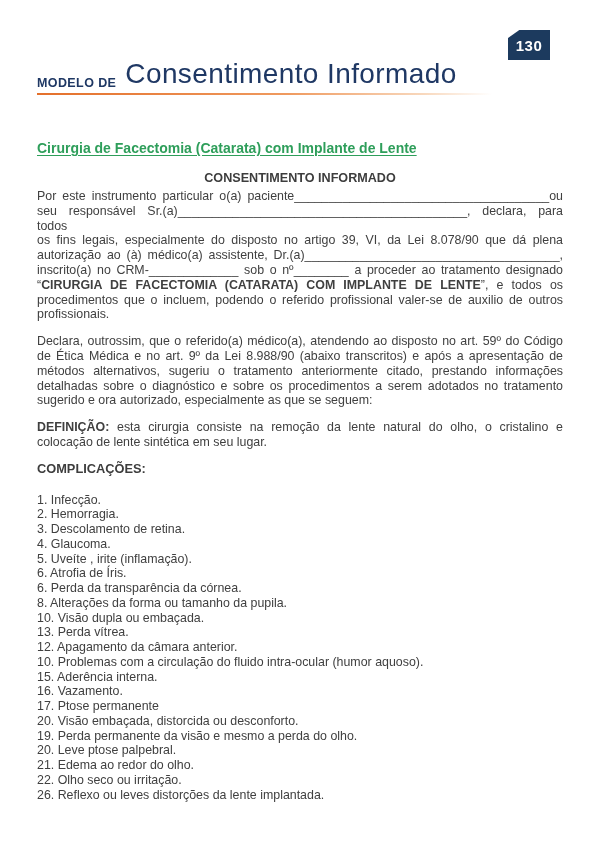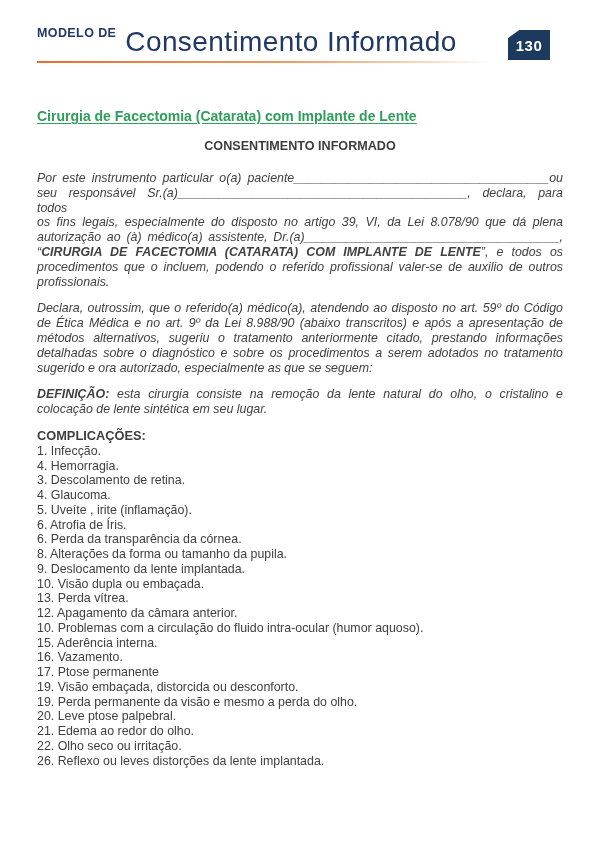--- a/index.html
+++ b/index.html
@@ -13,23 +13,24 @@
   .page {
     position: relative;
     width: 600px; height: 848px;
     box-sizing: border-box;
     padding: 26px 37px 0 37px;
   }
 
   
   .header-row {
     display: flex;
-    align-items: flex-start;
+    align-items: flex-end;
     gap: 9px;
     padding-right: 90px;
+    margin-top: 32px;
   }
   .kicker {
     font-size: 12.5px;
     font-weight: bold;
     letter-spacing: 0.4px;
     color: #1f3864;
     white-space: nowrap;
   }
   .header-title {
     font-size: 28px;
@@ -68,40 +69,40 @@
     text-decoration: underline;
     text-underline-offset: 2px;
   }
   .doc-heading {
     margin-top: 15px;
     text-align: center;
     font-size: 12.6px;
     font-weight: bold;
     color: #3d3d3d;
   }
-  .paragraphs { margin-top: 18px; font-style: italic; }
+  .paragraphs { margin-top: 4px; }
   .para { margin-bottom: 12px; }
   .line {
     font-size: 12.4px;
     line-height: 14.8px;
     color: #404040;
   }
   .line.just {
     text-align: justify;
     text-align-last: justify;
   }
   .b { font-weight: bold; }
 
   .complications-heading {
     font-size: 12.8px;
     font-weight: bold;
     color: #3d3d3d;
     line-height: 14.8px;
   }
-  .complications-list { margin-top: 0; }
+  .complications-list { margin-top: 16px; }
   .list-item {
     font-size: 12.4px;
     line-height: 14.75px;
     color: #404040;
     white-space: nowrap;
   }
 </style>
 </head>
 <body>
 
@@ -120,20 +121,21 @@
   <div class="doc-title">Cirurgia de Facectomia (Catarata) com Implante de Lente</div>
 
   <div class="doc-heading">CONSENTIMENTO INFORMADO</div>
 
   <div class="paragraphs">
       <div class="para">
         <div class="line just"><span>Por este instrumento particular o(a) paciente_____________________________________ou</span></div>
         <div class="line just"><span>seu responsável Sr.(a)__________________________________________, declara, para todos</span></div>
         <div class="line just"><span>os fins legais, especialmente do disposto no artigo 39, VI, da Lei 8.078/90 que dá plena</span></div>
         <div class="line just"><span>autorização ao (à) médico(a) assistente, Dr.(a)_____________________________________,</span></div>
+        <div class="line just"><span>inscrito(a) no CRM-_____________ sob o nº________ a proceder ao tratamento designado</span></div>
         <div class="line just"><span>“</span><span class="b">CIRURGIA DE FACECTOMIA (CATARATA) COM IMPLANTE DE LENTE</span><span>”, e todos os</span></div>
         <div class="line just"><span>procedimentos que o incluem, podendo o referido profissional valer-se de auxilio de outros</span></div>
         <div class="line"><span>profissionais.</span></div>
       </div>
       <div class="para">
         <div class="line just"><span>Declara, outrossim, que o referido(a) médico(a), atendendo ao disposto no art. 59º do Código</span></div>
         <div class="line just"><span>de Ética Médica e no art. 9º da Lei 8.988/90 (abaixo transcritos) e após a apresentação de</span></div>
         <div class="line just"><span>métodos alternativos, sugeriu o tratamento anteriormente citado, prestando informações</span></div>
         <div class="line just"><span>detalhadas sobre o diagnóstico e sobre os procedimentos a serem adotados no tratamento</span></div>
         <div class="line"><span>sugerido e ora autorizado, especialmente as que se seguem:</span></div>
@@ -141,36 +143,35 @@
       <div class="para">
         <div class="line just"><span class="b">DEFINIÇÃO:</span><span> esta cirurgia consiste na remoção da lente natural do olho, o cristalino e</span></div>
         <div class="line"><span>colocação de lente sintética em seu lugar.</span></div>
       </div>
     </div>
 
   <div class="complications-heading">COMPLICAÇÕES:</div>
 
   <div class="complications-list">
       <div class="list-item">1. Infecção.</div>
-      <div class="list-item">4. Hemorragia.</div>
+      <div class="list-item">2. Hemorragia.</div>
       <div class="list-item">3. Descolamento de retina.</div>
       <div class="list-item">4. Glaucoma.</div>
       <div class="list-item">5. Uveíte , irite (inflamação).</div>
       <div class="list-item">6. Atrofia de Íris.</div>
       <div class="list-item">6. Perda da transparência da córnea.</div>
       <div class="list-item">8. Alterações da forma ou tamanho da pupila.</div>
-      <div class="list-item">9. Deslocamento da lente implantada.</div>
       <div class="list-item">10. Visão dupla ou embaçada.</div>
       <div class="list-item">13. Perda vítrea.</div>
       <div class="list-item">12. Apagamento da câmara anterior.</div>
       <div class="list-item">10. Problemas com a circulação do fluido intra-ocular (humor aquoso).</div>
       <div class="list-item">15. Aderência interna.</div>
       <div class="list-item">16. Vazamento.</div>
       <div class="list-item">17. Ptose permanente</div>
-      <div class="list-item">19. Visão embaçada, distorcida ou desconforto.</div>
+      <div class="list-item">20. Visão embaçada, distorcida ou desconforto.</div>
       <div class="list-item">19. Perda permanente da visão e mesmo a perda do olho.</div>
       <div class="list-item">20. Leve ptose palpebral.</div>
       <div class="list-item">21. Edema ao redor do olho.</div>
       <div class="list-item">22. Olho seco ou irritação.</div>
       <div class="list-item">26. Reflexo ou leves distorções da lente implantada.</div>
     </div>
 
 </div>
 
 </body></html>

